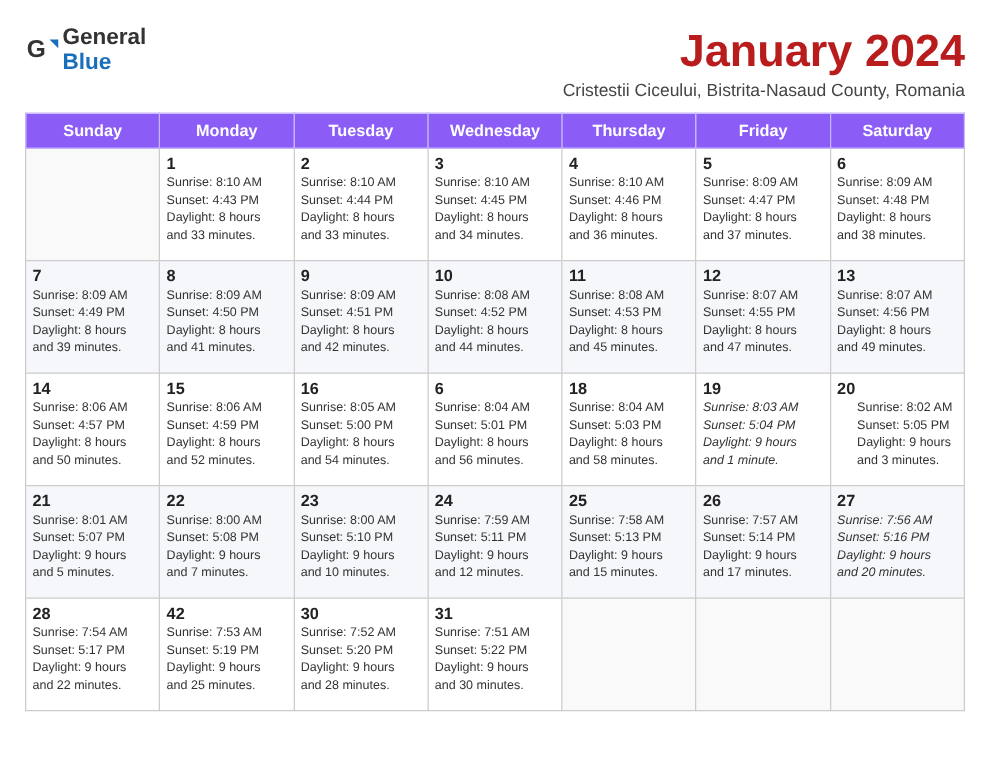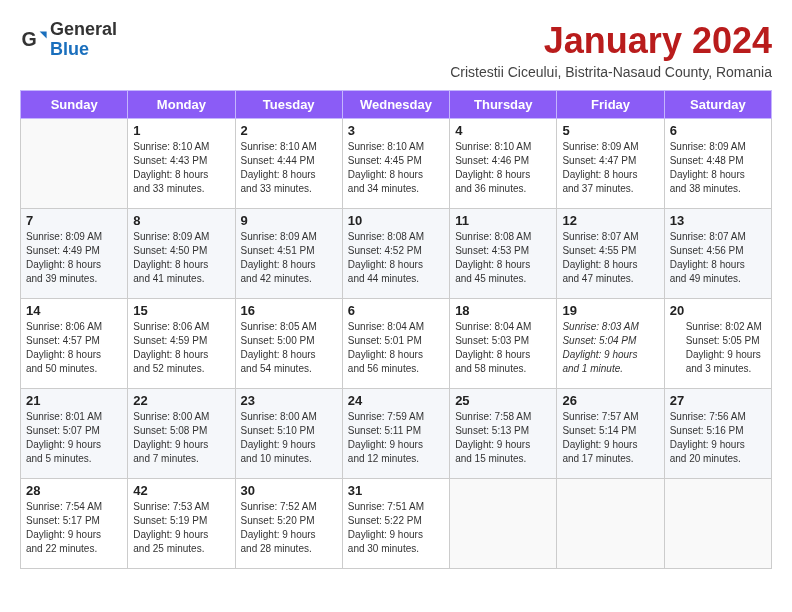--- a/index.html
+++ b/index.html
@@ -303,21 +303,21 @@
         </td>
         <td>
           <span class="day-number">26</span>
           <div class="day-info" style="white-space: pre-line;">Sunrise: 7:57 AM
 Sunset: 5:14 PM
 Daylight: 9 hours
 and 17 minutes.</div>
         </td>
         <td>
           <span class="day-number">27</span>
-          <div class="day-info" style="white-space: pre-line;">Sunrise: 7:56 AM
+          <div class="day-info" style="white-space: pre-line; font-style: italic;">Sunrise: 7:56 AM
 Sunset: 5:16 PM
 Daylight: 9 hours
 and 20 minutes.</div>
         </td>
       </tr>
       <tr>
         <td>
           <span class="day-number">28</span>
           <div class="day-info" style="white-space: pre-line;">Sunrise: 7:54 AM
 Sunset: 5:17 PM

